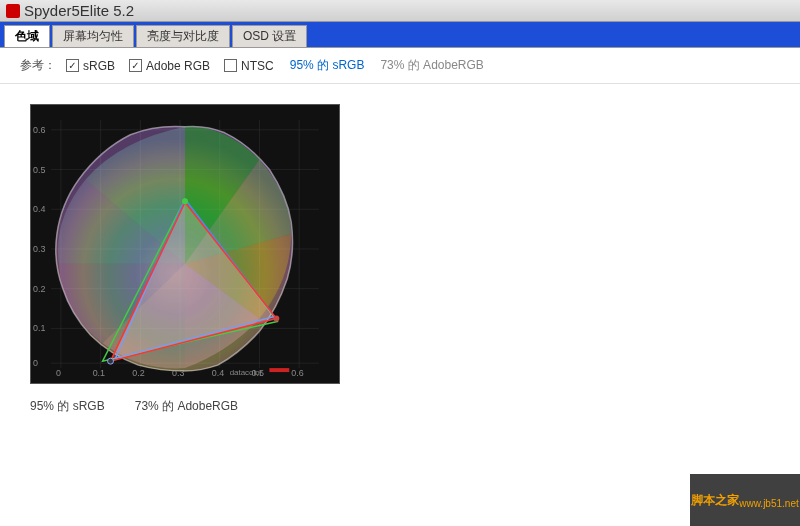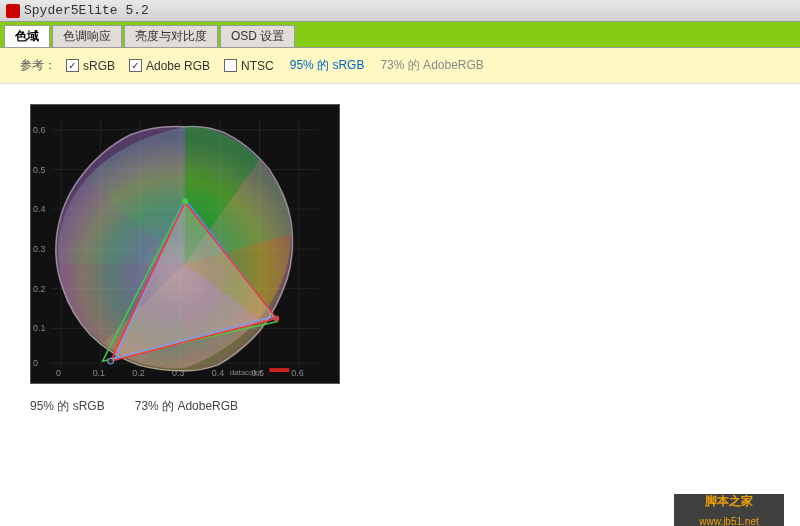--- a/index.html
+++ b/index.html
@@ -20,26 +20,25 @@
       border-bottom: 1px solid #999;
     }
     .title-bar-icon {
       width: 14px;
       height: 14px;
       margin-right: 4px;
       background: #c00;
       border-radius: 2px;
     }
     .title-bar-text {
-      font-size: 13px;
-      color: #333;
-      font-family: Liberation Mono, monospace;
+      font-size: 15px;
+      color: #333;
     }
     .tab-bar {
-      background: #84cc16;
+      background: #1d4ed8;
       height: 26px;
       display: flex;
       align-items: flex-end;
       padding: 0 4px;
       border-bottom: 1px solid #999;
     }
     .tab {
       padding: 4px 10px;
       font-size: 12px;
       color: #333;
@@ -62,21 +61,21 @@
       height: calc(526px - 22px - 26px - 36px);
       padding: 0;
       display: flex;
       flex-direction: column;
     }
     .reference-bar {
       display: flex;
       align-items: center;
       padding: 8px 20px;
       border-bottom: 1px solid #e0e0e0;
-      background: #fef9c3;
+      background: #ffffff;
       height: 36px;
     }
     .ref-label {
       font-size: 12px;
       color: #555;
       margin-right: 10px;
     }
     .checkbox-group {
       display: flex;
       align-items: center;
@@ -155,21 +154,21 @@
 <div class="title-bar">
   <div class="title-bar-icon"></div>
   <span class="title-bar-text">Spyder5Elite 5.2</span>
 </div>
 
 <div class="tab-bar">
   <div class="tab active">
     <span>色域</span>
   </div>
   <div class="tab">
-    <span>色调响应</span>
+    <span>屏幕均匀性</span>
   </div>
   <div class="tab">
     <span>亮度与对比度</span>
   </div>
   <div class="tab">
     <span>OSD 设置</span>
   </div>
 </div>
 
 <div class="reference-bar">
@@ -285,16 +284,16 @@
       </svg>
     </div>
 
     <div class="results-row">
       <span class="result-item">95% 的 sRGB</span>
       <span class="result-item">73% 的 AdobeRGB</span>
     </div>
   </div>
 </div>
 
-<div style="position:fixed;bottom:0;right:16px;background:rgba(0,0,0,0.75);width:110px;height:32px;display:flex;flex-direction:column;align-items:center;justify-content:center;">
+<div style="position:fixed;bottom:0;right:0;background:rgba(0,0,0,0.75);width:110px;height:52px;display:flex;flex-direction:row;align-items:center;justify-content:center;">
   <span style="color:#f0a000;font-size:12px;font-weight:bold;">脚本之家</span>
   <span style="color:#f0a000;font-size:10px;margin-top:6px;">www.jb51.net</span>
 </div>
 
 </body></html>

